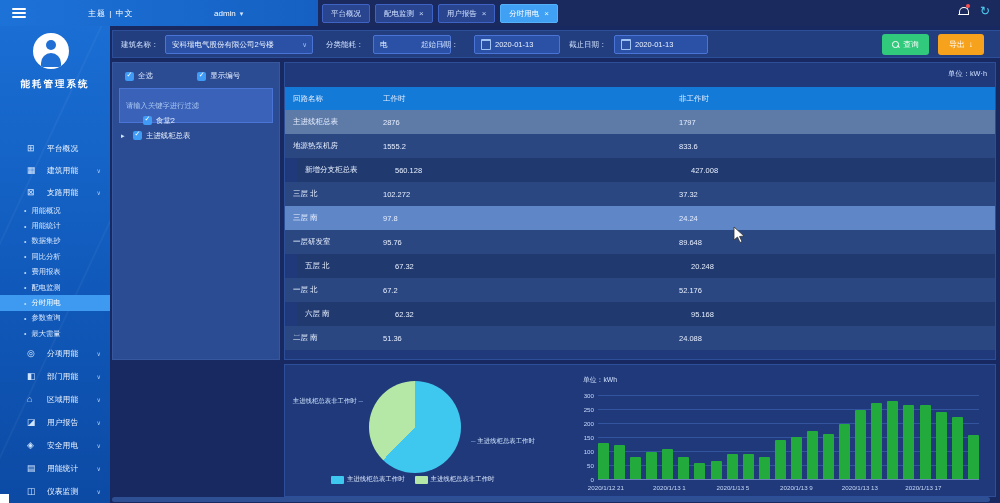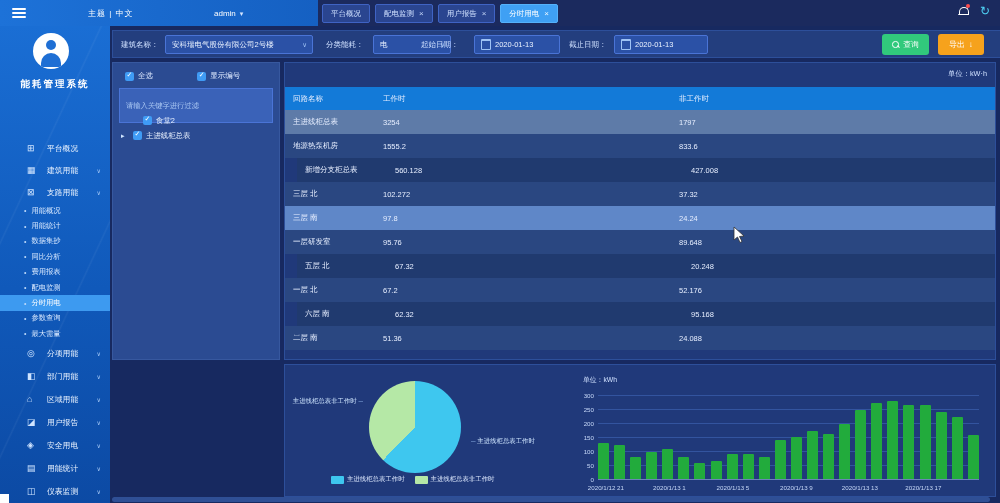--- a/index.html
+++ b/index.html
@@ -297,21 +297,21 @@
   <div class="table-panel">
     <span class="unit-lbl">单位：kW·h</span>
     <div id="enTable">
         <div class="trow thead">
           <div>回路名称</div>
           <div>工作时</div>
           <div>非工作时</div>
         </div>
         <div class="trow selected">
           <div>主进线柜总表</div>
-          <div>3254</div>
+          <div>2876</div>
           <div>1797</div>
         </div>
         <div class="trow light">
           <div>地源热泵机房</div>
           <div>1555.2</div>
           <div>833.6</div>
         </div>
         <div class="trow dark">
           <div>新增分支柜总表</div>
           <div>560.128</div>

